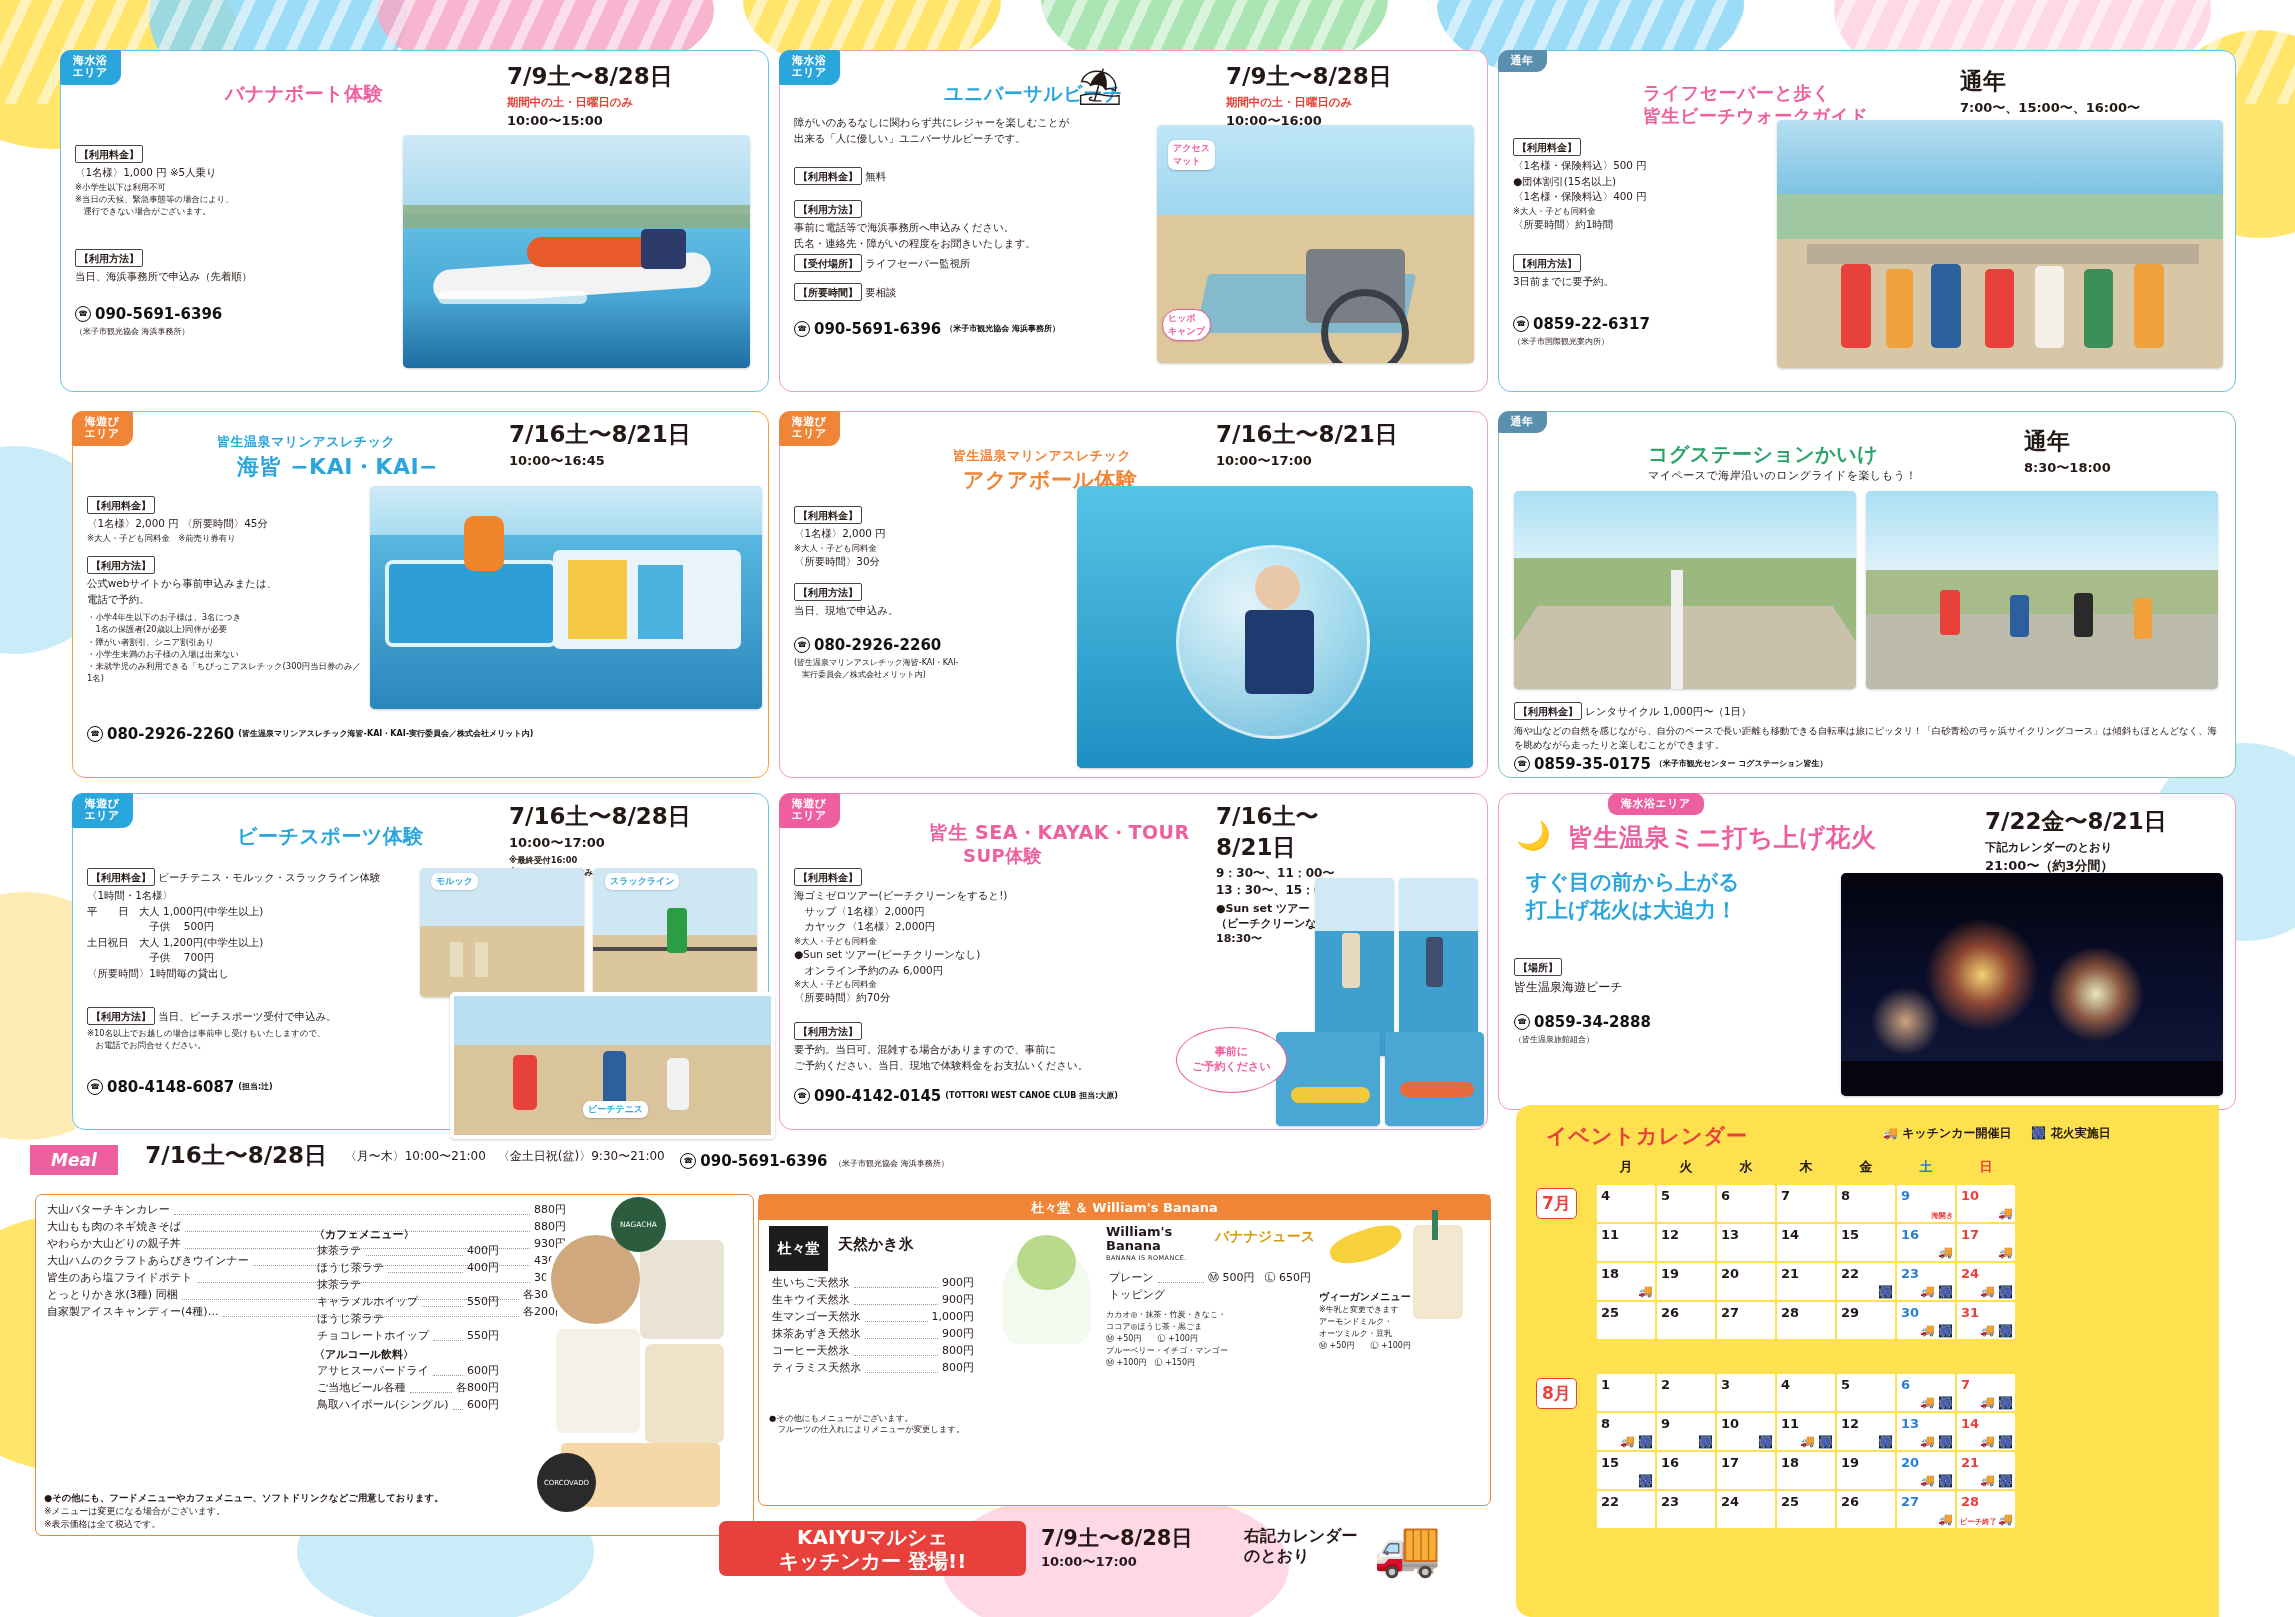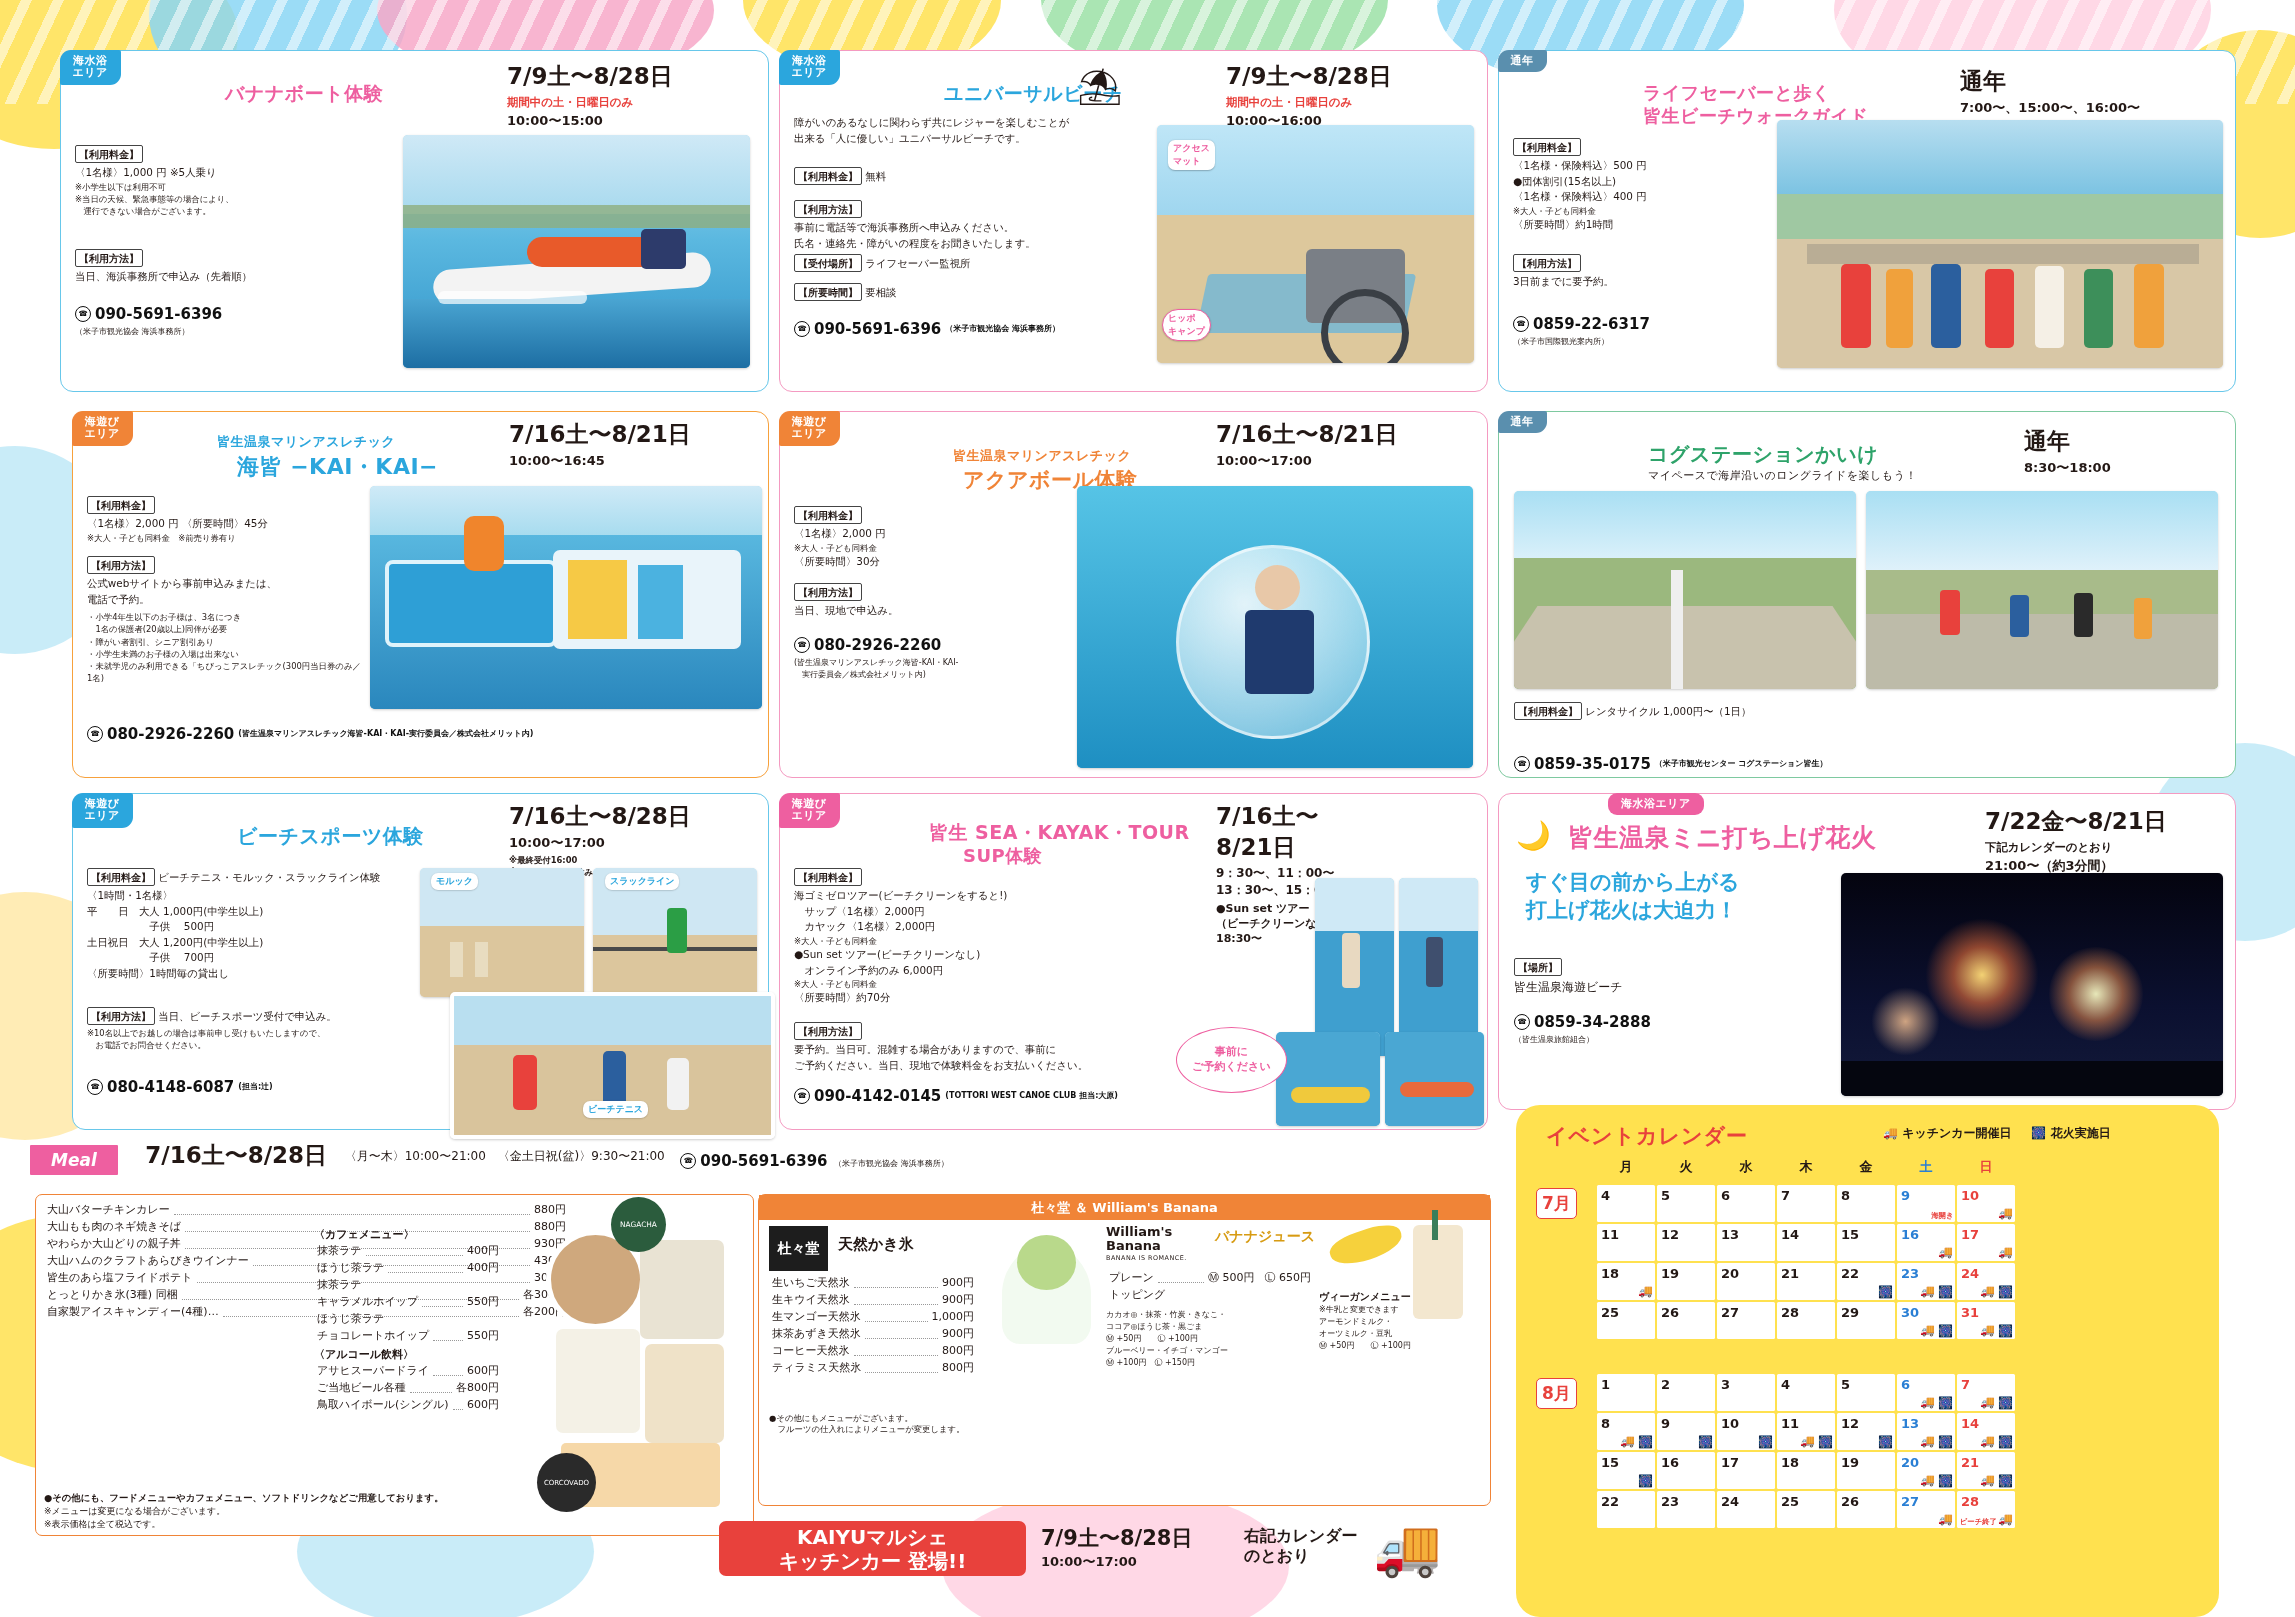--- a/index.html
+++ b/index.html
@@ -360,20 +360,21 @@
     <div style="position:absolute;left:74px;top:99px;width:20px;height:45px;background:#e8413c;border-radius:4px;"></div>
     <div style="position:absolute;left:144px;top:104px;width:19px;height:42px;background:#2b5f9e;border-radius:4px;"></div>
     <div style="position:absolute;left:208px;top:102px;width:19px;height:44px;background:#2a2a2a;border-radius:4px;"></div>
     <div style="position:absolute;left:268px;top:107px;width:18px;height:41px;background:#f0a13c;border-radius:4px;"></div>
   </div>
 
   <div class="blk" style="left:15px;top:290px;width:307px;">
     <span class="lbl">【利用料金】</span>
     <span>レンタサイクル 1,000円〜（1日）</span>
   </div>
+  <div class="blk small" style="left:15px;top:312px;width:704px;font-size:9.4px;">海や山などの自然を感じながら、自分のペースで長い距離も移動できる自転車は旅にピッタリ！「白砂青松の弓ヶ浜サイクリングコース」は傾斜もほとんどなく、海を眺めながら走ったりと楽しむことができます。</div>
   <div class="blk" style="left:15px;top:337px;width:704px;">
     <div class="tel">
         <span class="ic">☎</span>
         <span>0859-35-0175</span>
       <span class="telnote">（米子市観光センター コグステーション皆生）</span>
       </div>
   </div>
 </div>
 
 <div class="card blue" style="left:72px;top:793px;width:697px;height:337px;">
@@ -728,21 +729,21 @@
   <div style="position:absolute;left:0;top:5px;width:307px;height:55px;background:#e8413c;border-radius:7px;
       color:#fff;font-weight:bold;font-size:20px;display:flex;align-items:center;justify-content:center;text-align:center;white-space:pre-line;line-height:1.2;">KAIYUマルシェ
 キッチンカー 登場!!</div>
   <div style="position:absolute;left:322px;top:8px;font-size:21px;font-weight:bold;">7/9土〜8/28日</div>
   <div style="position:absolute;left:322px;top:37px;font-size:13px;font-weight:bold;">10:00〜17:00</div>
   <div style="position:absolute;left:525px;top:10px;font-size:16px;font-weight:bold;white-space:pre-line;line-height:1.25;">右記カレンダー
 のとおり</div>
   <div style="position:absolute;left:654px;top:0;font-size:55px;">🚚</div>
 </div>
 
-<div class="calpanel" style="left:1516px;top:1105px;width:703px;height:512px;border-radius:24px;">
+<div class="calpanel" style="left:1516px;top:1105px;width:703px;height:512px;">
   <div class="calttl" style="position:absolute;left:30px;top:17px;">イベントカレンダー</div>
   <div style="position:absolute;left:367px;top:20px;font-size:12px;font-weight:bold;display:flex;gap:20px;">
     <span><span>🚚</span> <span>キッチンカー開催日</span></span>
     <span><span>🎆</span> <span>花火実施日</span></span>
   </div>
 
   <table class="cal" style="position:absolute;left:79px;top:48px;">
     <tbody>
         <tr>
       <th>月</th>

